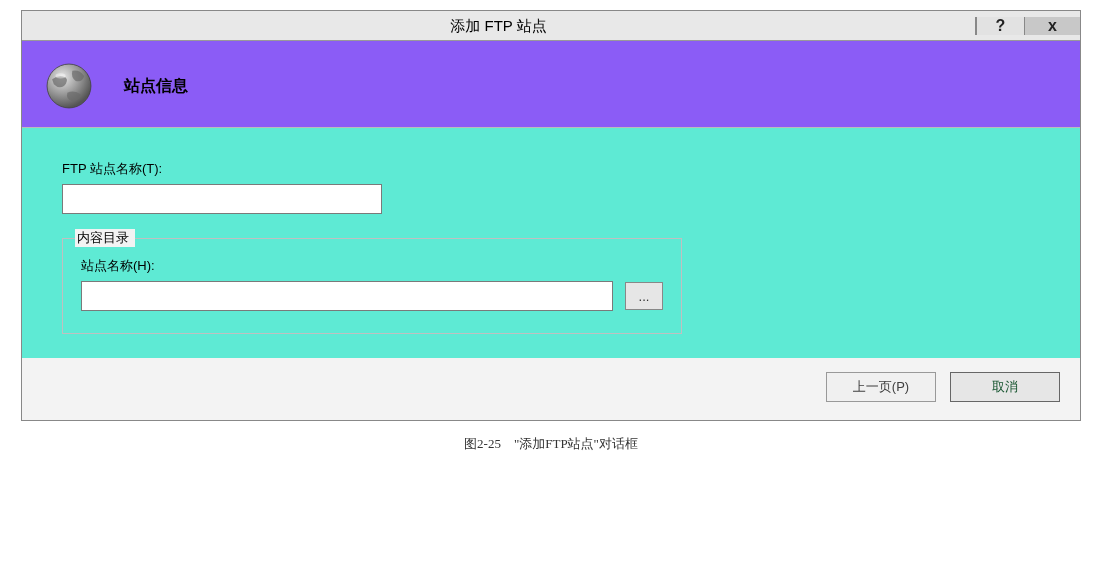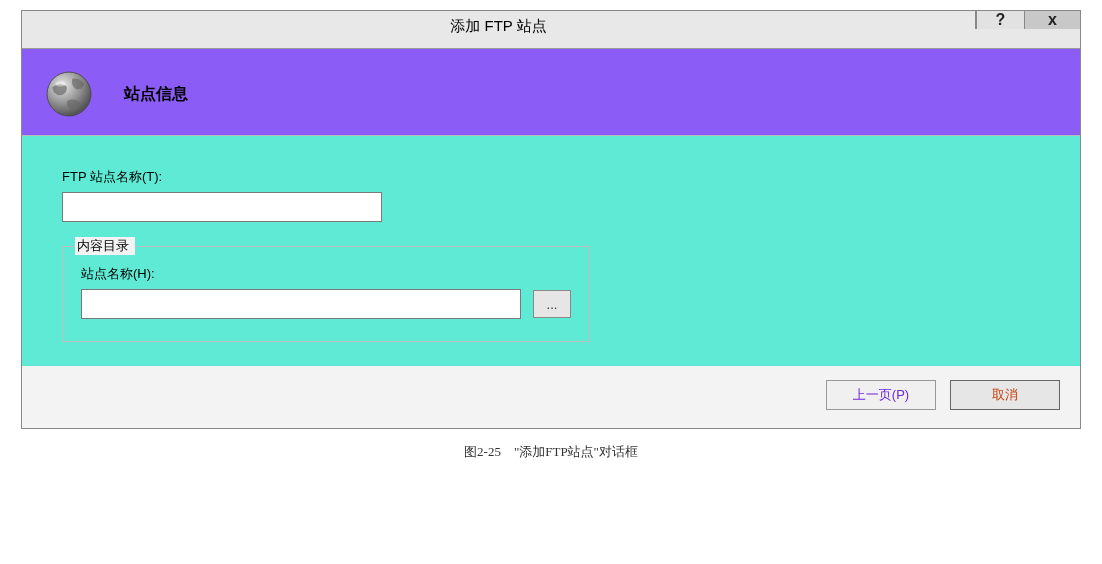--- a/index.html
+++ b/index.html
@@ -14,24 +14,24 @@
       padding: 10px;
     }
     .dialog {
       width: 1060px;
       margin: 0 auto;
       border: 1px solid #888;
       background: #f0f0f0;
     }
     .titlebar {
       display: flex;
-      align-items: flex-start;
+      align-items: center;
       background: #e8e8e8;
       border-bottom: 1px solid #999;
-      height: 38px;
+      height: 30px;
     }
     .titlebar-title {
       flex: 1;
       text-align: center;
       line-height: 30px;
       font-size: 15px;
       color: #000;
     }
     .titlebar-buttons {
       display: flex;
@@ -95,21 +95,21 @@
       background: #fff;
       border: 1px solid #7a7a7a;
     }
     .ftp-name-input {
       width: 320px;
     }
     .fieldset {
       margin-top: 24px;
       border: 1px solid #c0c0c0;
       padding: 0 18px 22px 18px;
-      width: 528px;
+      width: 620px;
       position: relative;
     }
     .fieldset-legend {
       position: relative;
       top: -10px;
       background: #f3f3f3;
       padding: 0 6px 0 2px;
       font-size: 13px;
       margin-left: -6px;
       display: inline-block;
@@ -141,28 +141,28 @@
       gap: 14px;
       padding: 14px 20px 18px 20px;
       background: #f3f3f3;
     }
     .wiz-btn {
       min-width: 110px;
       height: 30px;
       border: 1px solid #999;
       background: #f0f0f0;
       font-size: 13px;
-      color: #6d28d9;
+      color: #404040;
       cursor: default;
       display: flex;
       align-items: center;
       justify-content: center;
     }
     .wiz-btn.enabled {
-      color: #c2410c;
+      color: #14532d;
       background: #e6e6e6;
       border: 1px solid #666;
       cursor: pointer;
     }
     .caption {
       text-align: center;
       margin-top: 14px;
       font-size: 13px;
       color: #333;
       font-family: "SimSun", serif;

